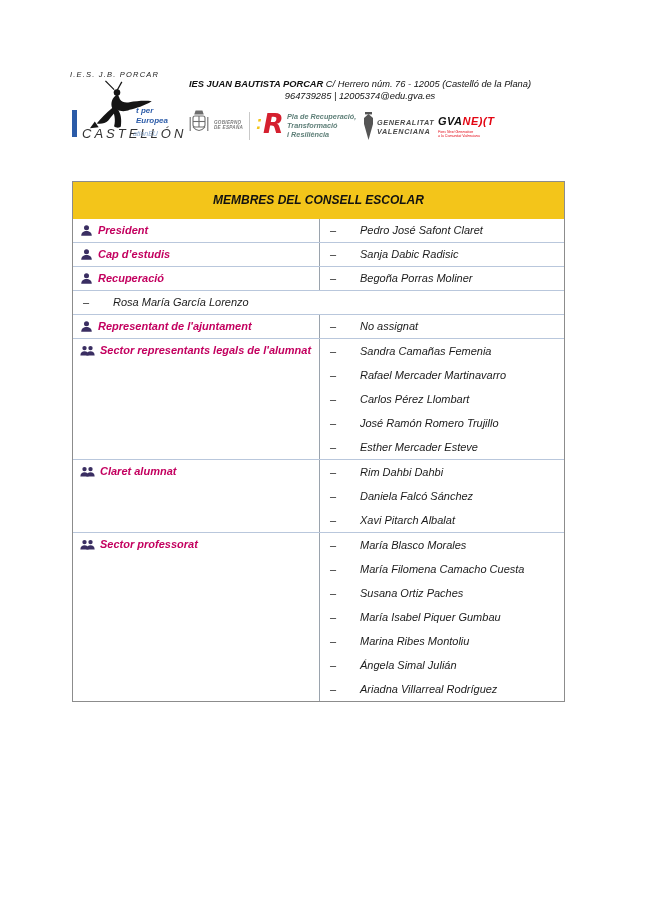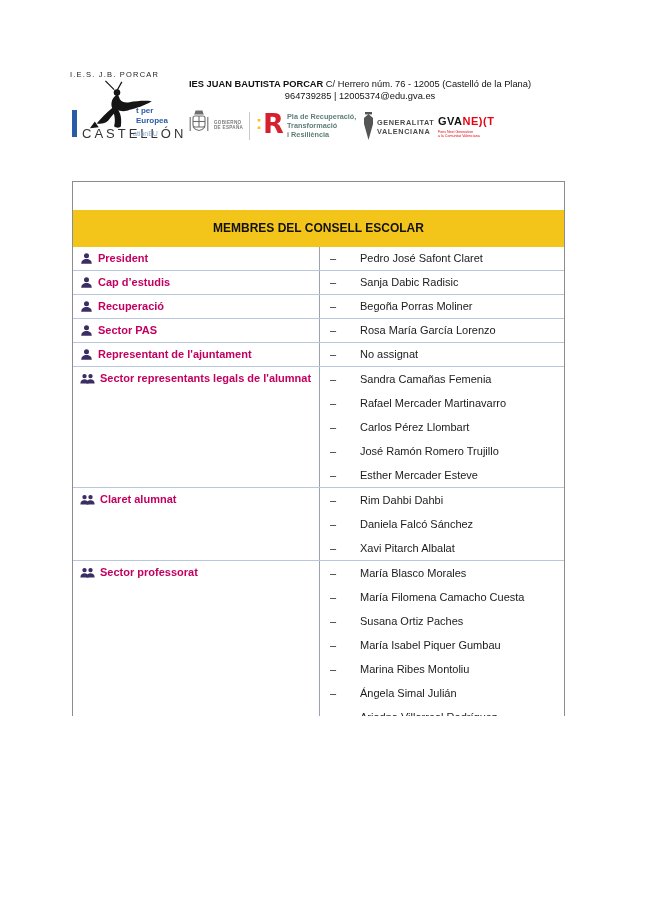--- a/index.html
+++ b/index.html
@@ -11,21 +11,21 @@
     --plan:#5E7F78;
     --blue:#2B5BA8;
     --lightblue:#8AA7CC;
     --red:#D5202F;
     --gvared:#E30613;
     --gray:#6E6E6E;
   }
   *{margin:0;padding:0;box-sizing:border-box;}
   html,body{background:#fff;}
   body{font-family:"Liberation Sans","DejaVu Sans",sans-serif;}
-  .page{position:relative;width:651px;height:716px;background:#fff;overflow:hidden;}
+  .page{position:relative;width:651px;height:716px;background:#fff;overflow:hidden;font-style:italic;}
 
   
   .school-logo{position:absolute;left:70px;top:70px;width:120px;height:80px;}
   .sl-top{font-size:7.5px;letter-spacing:1.2px;color:#222;white-space:nowrap;}
   .sl-figure{position:absolute;left:8px;top:8px;}
   .sl-bar{position:absolute;left:2px;top:40px;width:5px;height:27px;background:var(--blue);}
   .sl-city{position:absolute;left:12px;top:56px;font-size:13px;letter-spacing:3px;color:#333;white-space:nowrap;}
   .eu-frag{position:absolute;left:66px;top:36px;color:var(--blue);font-weight:bold;font-size:8px;line-height:10px;}
   .eu-frag-sub{position:absolute;left:63px;top:60px;color:var(--lightblue);font-size:7px;}
 
@@ -45,21 +45,21 @@
   .gva-group{position:absolute;left:360px;top:112px;display:flex;align-items:center;}
   .gva-text{font-size:7.3px;color:#4a4a4a;letter-spacing:.6px;line-height:9px;font-weight:bold;}
   .gvanext{position:absolute;left:438px;top:114px;}
   .gvanext-main{font-size:11px;font-weight:bold;letter-spacing:.5px;line-height:15px;}
   .gvanext-main .gva{color:#111;}
   .gvanext-main .next{color:var(--gvared);}
   .gvanext-sub{font-size:3.6px;color:var(--gvared);line-height:4.4px;margin-top:1px;}
 
   
   .members-table{position:absolute;left:72px;top:181px;width:493px;border:1px solid var(--outer);}
-  .table-title{height:37px;line-height:37px;background:var(--yellow);text-align:center;font-weight:bold;font-size:12px;color:#111;margin-top:28px;}
+  .table-title{height:37px;line-height:37px;background:var(--yellow);text-align:center;font-weight:bold;font-size:12px;color:#111;}
   .m-row{display:flex;border-top:1px solid var(--inner);}
   .m-row:first-child{border-top:none;}
   .cell-role{width:247px;border-right:1px solid #9aa3ad;display:flex;align-items:flex-start;padding:4px 4px 0 7px;gap:5px;min-height:23px;}
   .cell-role svg{flex:0 0 auto;margin-top:1px;}
   .role-label{color:var(--magenta);font-weight:bold;font-size:11px;line-height:14px;}
   .cell-names{flex:1;padding-left:10px;}
   .name-line{height:24px;line-height:24px;display:flex;font-size:11px;color:#1b1b1b;white-space:nowrap;}
   .name-line .dash{width:30px;flex:0 0 auto;}
   .single .name-line{height:23px;line-height:23px;}
 </style>
@@ -189,28 +189,20 @@
     </div>
     <div class="cell-names">
             <div class="name-line">
               <span class="dash">–</span>
               <span>Begoña Porras Moliner</span>
             </div>
           </div>
   </div>
 
   <div class="m-row single">
-    <div class="cell-role">
-      <svg width="13" height="13" viewBox="0 0 16 16">
-        <circle cx="8" cy="4.6" r="3.1" fill="#3A2E62"></circle>
-        <path d="M1.5 14.5 C1.5 10.5 4.5 8.6 8 8.6 C11.5 8.6 14.5 10.5 14.5 14.5 Z" fill="#3A2E62"></path>
-      </svg>
-
-      <span class="role-label">Sector PAS</span>
-    </div>
     <div class="cell-names">
             <div class="name-line">
               <span class="dash">–</span>
               <span>Rosa María García Lorenzo</span>
             </div>
           </div>
   </div>
 
   <div class="m-row single">
     <div class="cell-role">

